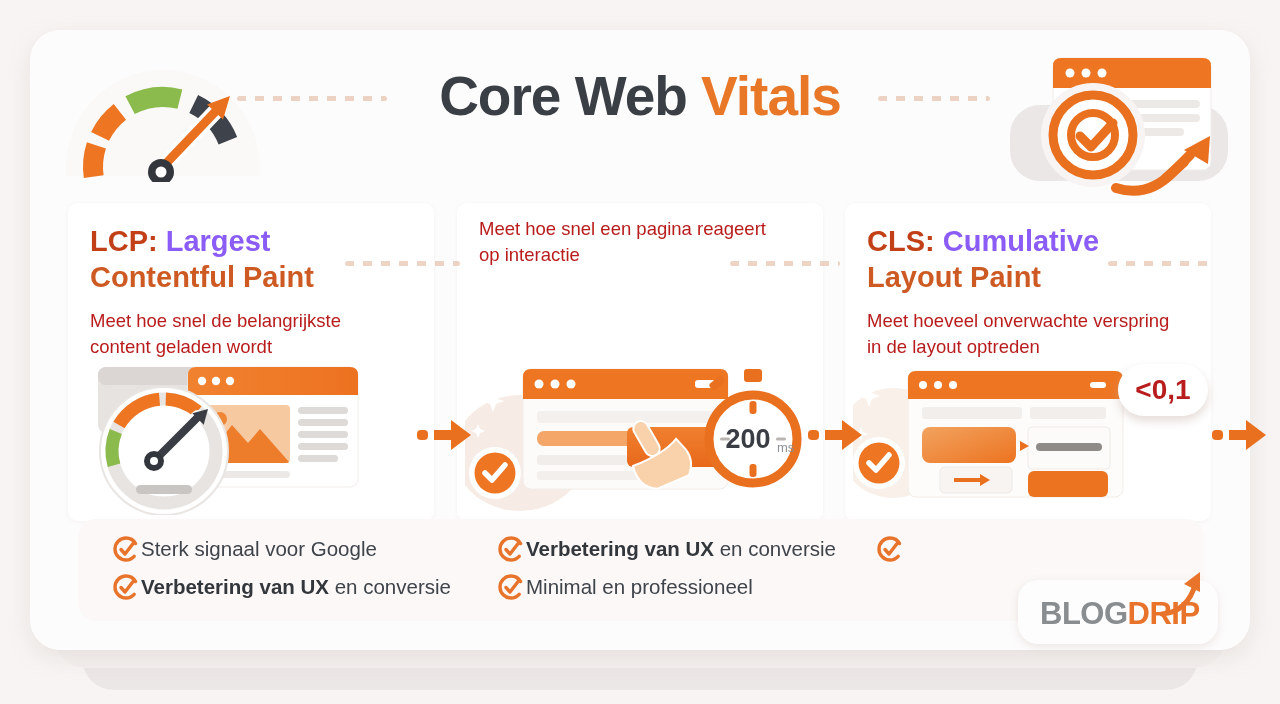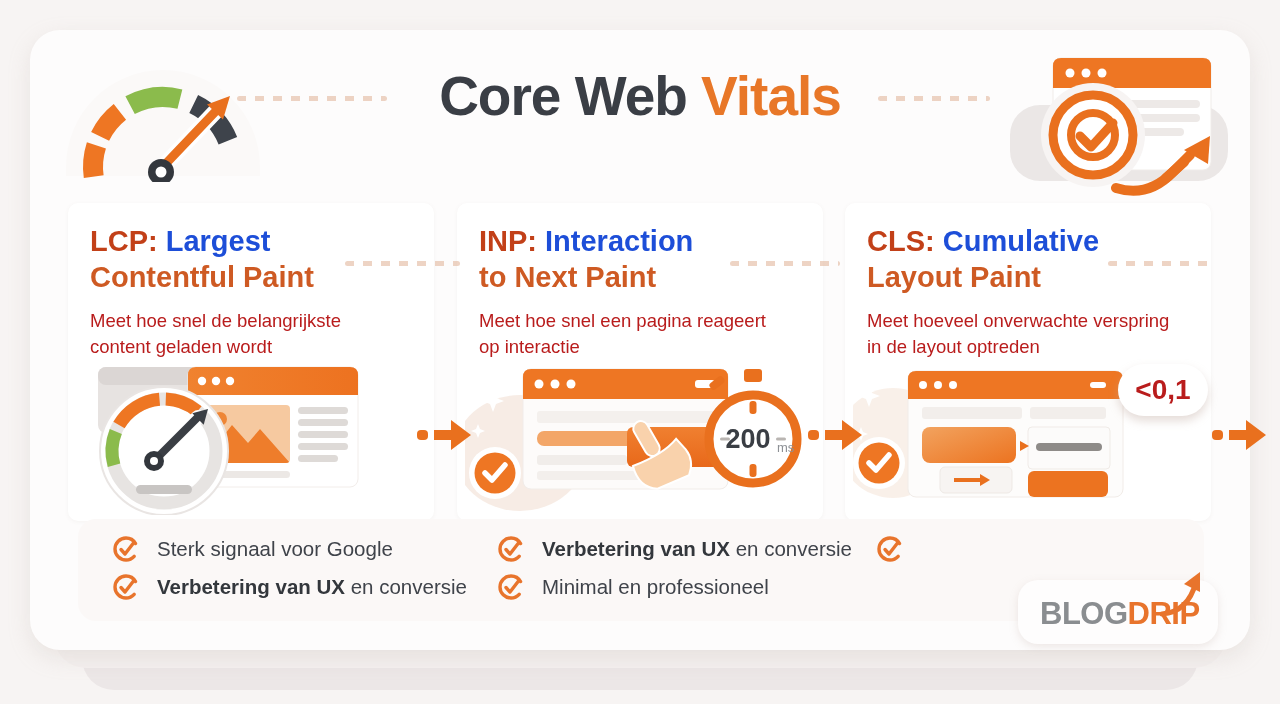--- a/index.html
+++ b/index.html
@@ -14,33 +14,33 @@
   .title{position:absolute;left:0;top:64px;width:1280px;text-align:center;font-size:55px;font-weight:bold;
          color:#3A3E45;letter-spacing:-1px;}
   .title .accent{color:#E87728;margin-top:24px;}
   .dash{position:absolute;height:5px;border-radius:3px;opacity:.6;
         background:repeating-linear-gradient(90deg,#E2B79D 0 9px,transparent 9px 18px);}
   
   .metric-card{position:absolute;top:203px;width:366px;height:318px;background:#FFFFFF;border-radius:10px;
                box-shadow:0 1px 4px rgba(120,100,90,.06);}
   .metric-card .head{padding:20px 22px 0;font-size:29px;line-height:36px;font-weight:bold;}
   .abbr{color:#C24018;}
-  .head .rest{color:#1d4ed8;}
+  .head .rest{color:#8b5cf6;}
   .head .line2{color:#CE5A23;display:block;}
   .desc{padding:13px 22px 0;font-size:18.5px;line-height:26px;color:#b91c1c;width:312px;}
   .illus{position:absolute;left:8px;bottom:6px;}
   
   .flow-arrow{position:absolute;}
   
   .cls-badge{position:absolute;left:1118px;top:364px;width:90px;height:52px;background:#FFFFFF;border-radius:27px;
              box-shadow:0 5px 10px rgba(190,168,158,.4);color:#b91c1c;font-weight:bold;font-size:28px;
              text-align:center;line-height:52px;}
   
   .strip{position:absolute;left:78px;top:519px;width:1126px;height:102px;background:#FBF8F7;border-radius:18px;}
-  .benefit{position:absolute;display:flex;align-items:center;gap:17px;height:30px;text-align:right;}
+  .benefit{position:absolute;display:flex;align-items:center;gap:1px;height:30px;text-align:right;}
   .benefit .txt{font-size:20.5px;color:#3F434A;white-space:nowrap;}
   .benefit .b{font-weight:bold;color:#33373C;}
   
   .logo-pill{position:absolute;left:1018px;top:580px;width:200px;height:64px;background:#FEFDFD;border-radius:20px;
              box-shadow:0 3px 8px rgba(190,172,162,.25);}
   .logo{position:absolute;left:1040px;top:596px;font-size:31px;font-weight:bold;letter-spacing:-.5px;}
   .logo .g{color:#8A8D90;}
   .logo .o{color:#E8742C;}
   .logo-arrow{position:absolute;left:1160px;top:570px;}
 </style>
@@ -139,25 +139,20 @@
       <line x1="80" y1="96" x2="122" y2="54" stroke="#FFFFFF" stroke-width="14" stroke-linecap="round"></line>
       <line x1="80" y1="96" x2="122" y2="54" stroke="#3A3E44" stroke-width="8" stroke-linecap="round"></line>
       <polygon points="132,46 127.7,61.7 116.3,50.3" fill="#3A3E44"></polygon>
       <circle cx="78" cy="98" r="10" fill="#33373D"></circle>
       <circle cx="78" cy="98" r="4" fill="#FFFFFF"></circle>
       <rect x="60" y="122" width="56" height="9" rx="4.5" fill="#C8C5C3"></rect>
     </svg>
   </div>
 
   <div class="metric-card" style="left:457px;">
-    <div class="head">
-      <span class="abbr">INP:</span>
-      <span class="rest">Interaction</span>
-      <span class="line2">to Next Paint</span>
-    </div>
     <div class="desc">Meet hoe snel een pagina reageert op interactie</div>
     <svg class="illus" width="348" height="152" viewBox="0 0 348 152">
       <defs>
         <linearGradient id="inpBtn" x1="0" y1="0" x2="0" y2="1">
           <stop offset="0" stop-color="#F08030"></stop>
             <stop offset="1" stop-color="#E8681A"></stop>
         </linearGradient>
       </defs>
       <ellipse cx="55" cy="90" rx="66" ry="58" fill="#F5E7DE" opacity="0.8"></ellipse>
       <path d="M28,27 L31,35 L39,38 L31,41 L28,49 L25,41 L17,38 L25,35 Z" fill="#FFFFFF"></path>

